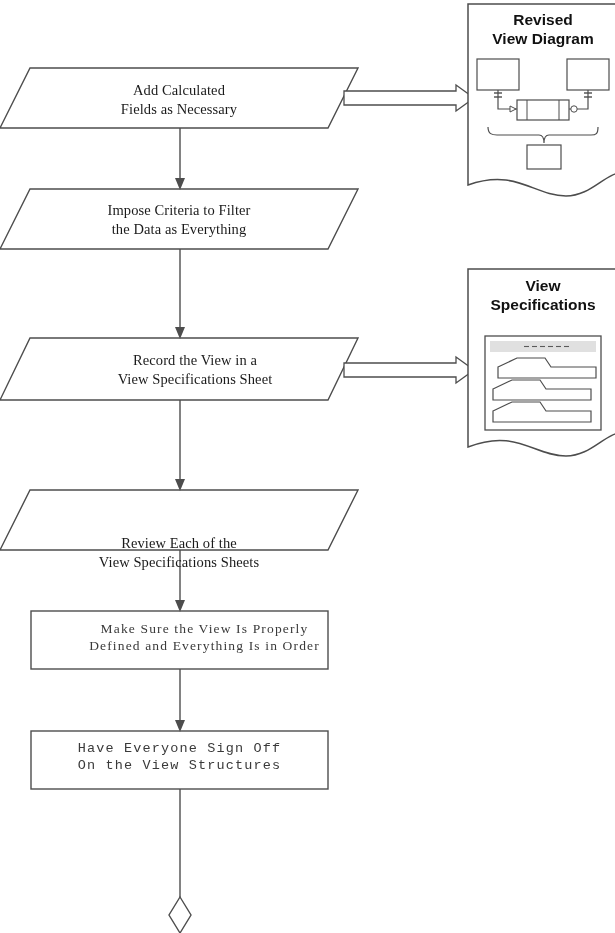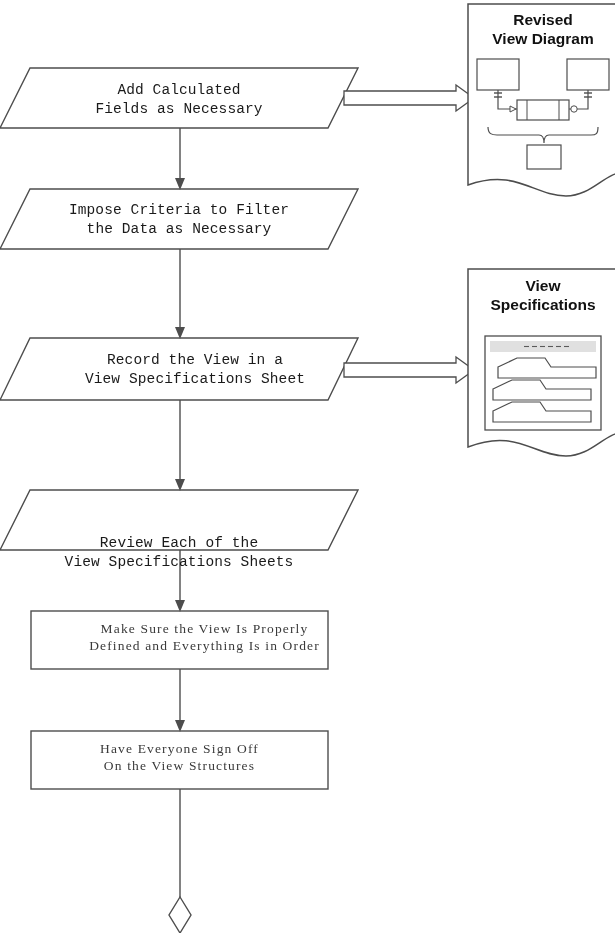--- a/index.html
+++ b/index.html
@@ -23,21 +23,21 @@
   }
   .shape-label {
     position: absolute;
     text-align: center;
     color: #1a1a1a;
     line-height: 1.28;
     white-space: pre-line;
     pointer-events: none;
   }
   .para-label {
-    font-family: Liberation Mono, monospace;
+    font-family: Liberation Serif, serif;
     font-size: 14.5px;
     letter-spacing: 0.1px;
   }
   .rect-label {
     font-family: "Liberation Serif", serif;
     font-size: 13.5px;
     letter-spacing: 1.15px;
     color: #3a3a3a;
   }
   .doc-title {
@@ -149,31 +149,31 @@
         <polygon points="493,411 512,402 540,402 546,411 591,411 591,422 493,422"></polygon>
       </g>
     </g>
   </g>
 </svg>
 
 <div class="shape-label para-label" style="left:0px; top:81px; width:358px;">Add Calculated
 Fields as Necessary</div>
 
 <div class="shape-label para-label" style="left:0px; top:201px; width:358px;">Impose Criteria to Filter
-the Data as Necessary</div>
+the Data as Everything</div>
 
 <div class="shape-label para-label" style="left:16px; top:351px; width:358px;">Record the View in a
 View Specifications Sheet</div>
 
 <div class="shape-label para-label" style="left:0px; top:502px; width:358px;margin-top:32px;">Review Each of the
 View Specifications Sheets</div>
 
 <div class="shape-label rect-label" style="left:31px; top:620px; width:347px;">Make Sure the View Is Properly
 Defined and Everything Is in Order</div>
 
-<div class="shape-label rect-label" style="left:31px; top:740px; width:297px;">Have Everyone Sign Off
+<div class="shape-label rect-label" style="left:31px; top:740px; width:297px;font-family:Liberation Mono, monospace;">Have Everyone Sign Off
 On the View Structures</div>
 
 <div class="shape-label doc-title" style="left:468px; top:10px; width:150px; text-align:center;">Revised
 View Diagram</div>
 
 <div class="shape-label doc-title" style="left:468px; top:276px; width:150px; text-align:center;">View
 Specifications</div>
 
 </body></html>

